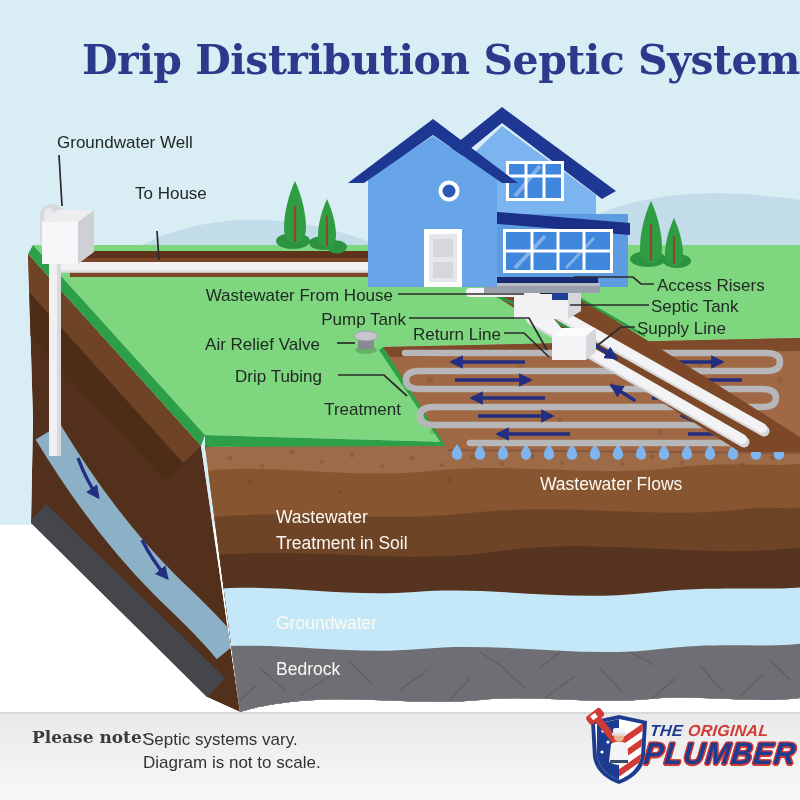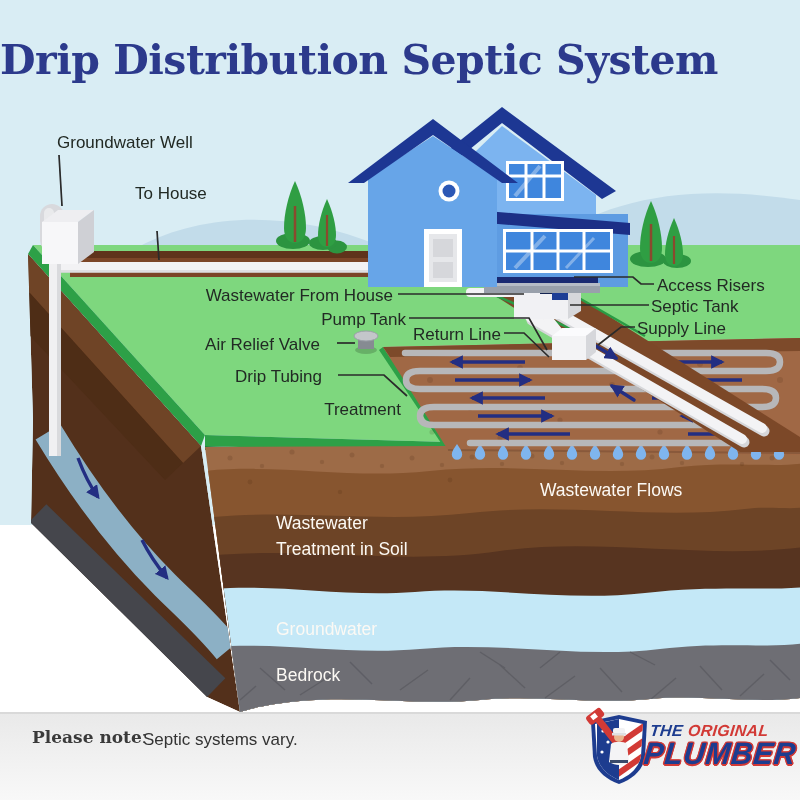--- a/index.html
+++ b/index.html
@@ -1,24 +1,24 @@
 <!DOCTYPE html>
 <html><head>
 <meta charset="utf-8">
 <style>
   html,body{margin:0;padding:0;background:#fff;}
   #stage{position:relative;width:800px;height:800px;overflow:hidden;background:#fff;
          font-family:"Liberation Sans",sans-serif;}
   #stage svg{position:absolute;left:0;top:0;}
-  .title{position:absolute;left:0;right:0;top:36px;text-align:left;
+  .title{position:absolute;left:0;right:0;top:36px;text-align:right;
          font-family:"DejaVu Serif",serif;font-weight:bold;font-size:41px;
          color:#2c3a8c;letter-spacing:-0.5px;}
   .callout{position:absolute;font-size:17px;line-height:23px;color:#222a24;white-space:nowrap;}
   .r{text-align:right;}
-  .layer-label{position:absolute;font-size:17.5px;line-height:26px;color:#fcf9f4;white-space:nowrap;margin-top:6px;}
+  .layer-label{position:absolute;font-size:17.5px;line-height:26px;color:#fcf9f4;white-space:nowrap;}
   .note-prefix{position:absolute;left:32px;top:727px;font-family:"DejaVu Serif",serif;
                font-weight:bold;font-size:17px;color:#3a3a3a;}
   .note-colon{font-family:"Liberation Sans",sans-serif;font-weight:normal;color:#333;}
   .note-lines{position:absolute;left:143px;top:728px;font-size:17px;line-height:23px;color:#333;}
   .logo-line1{position:absolute;left:650px;top:722px;font-style:italic;font-weight:800;
               font-size:16px;letter-spacing:.3px;transform:skewX(-6deg);white-space:nowrap;}
   .logo-line1 .w1{color:#1d3c8f;margin-right:5px;}
   .logo-line1 .w2{color:#d23a36;}
   .logo-line2{position:absolute;left:646px;top:736px;font-style:italic;font-weight:900;
               font-size:31px;color:#1d3c8f;letter-spacing:1px;white-space:nowrap;
@@ -367,20 +367,21 @@
 <div class="layer-label" style="left:276px;top:504px">
   <span style="display:block">Wastewater</span>
   <span style="display:block">Treatment in Soil</span>
 </div>
 <div class="layer-label" style="left:276px;top:610px">Groundwater</div>
 <div class="layer-label" style="left:276px;top:656px">Bedrock</div>
 
 <div class="note-prefix"><span>Please note</span><span class="note-colon">:</span></div>
 <div class="note-lines">
   <span style="display:block">Septic systems vary.</span>
+  <span style="display:block">Diagram is not to scale.</span>
 </div>
 
 <div class="logo-line1">
   <span class="w1">THE</span><span class="w2">ORIGINAL</span>
 </div>
 <div class="logo-line2">PLUMBER</div>
 
 </div>
 
 </body></html>

